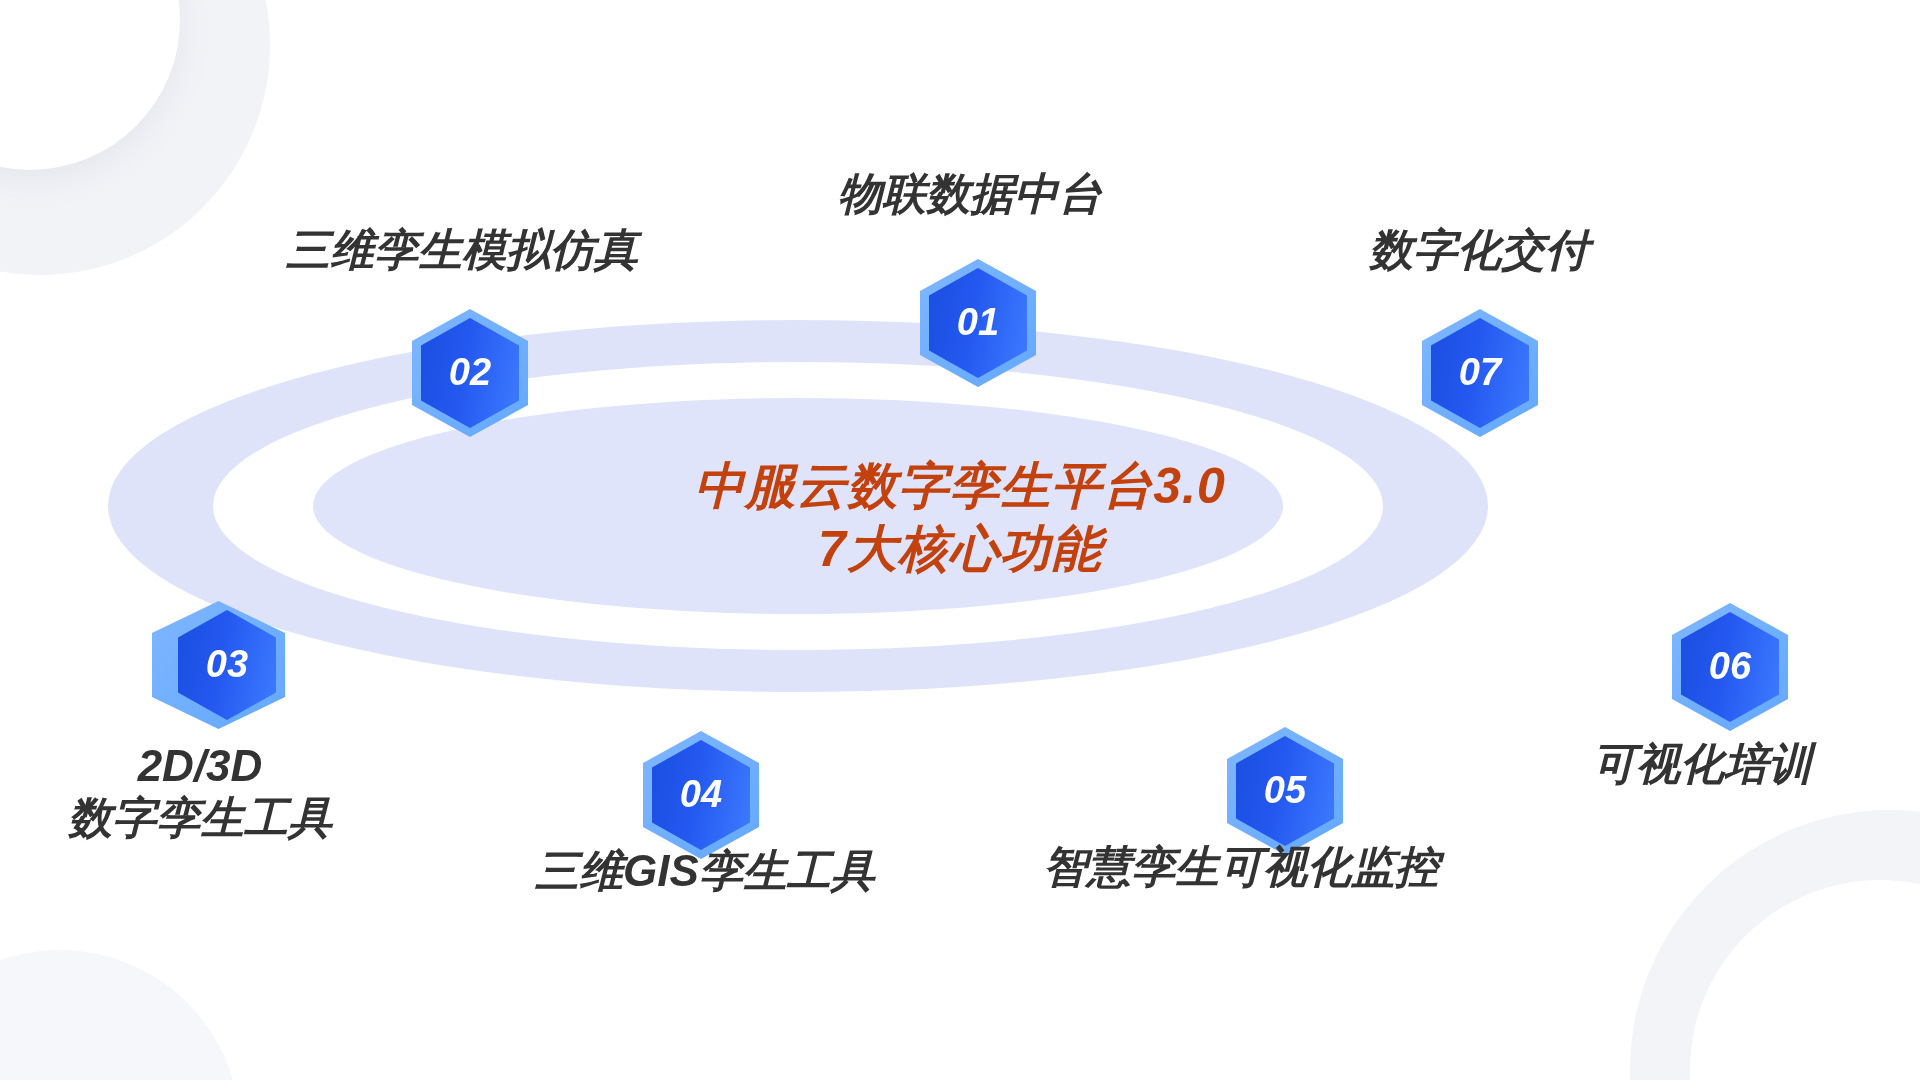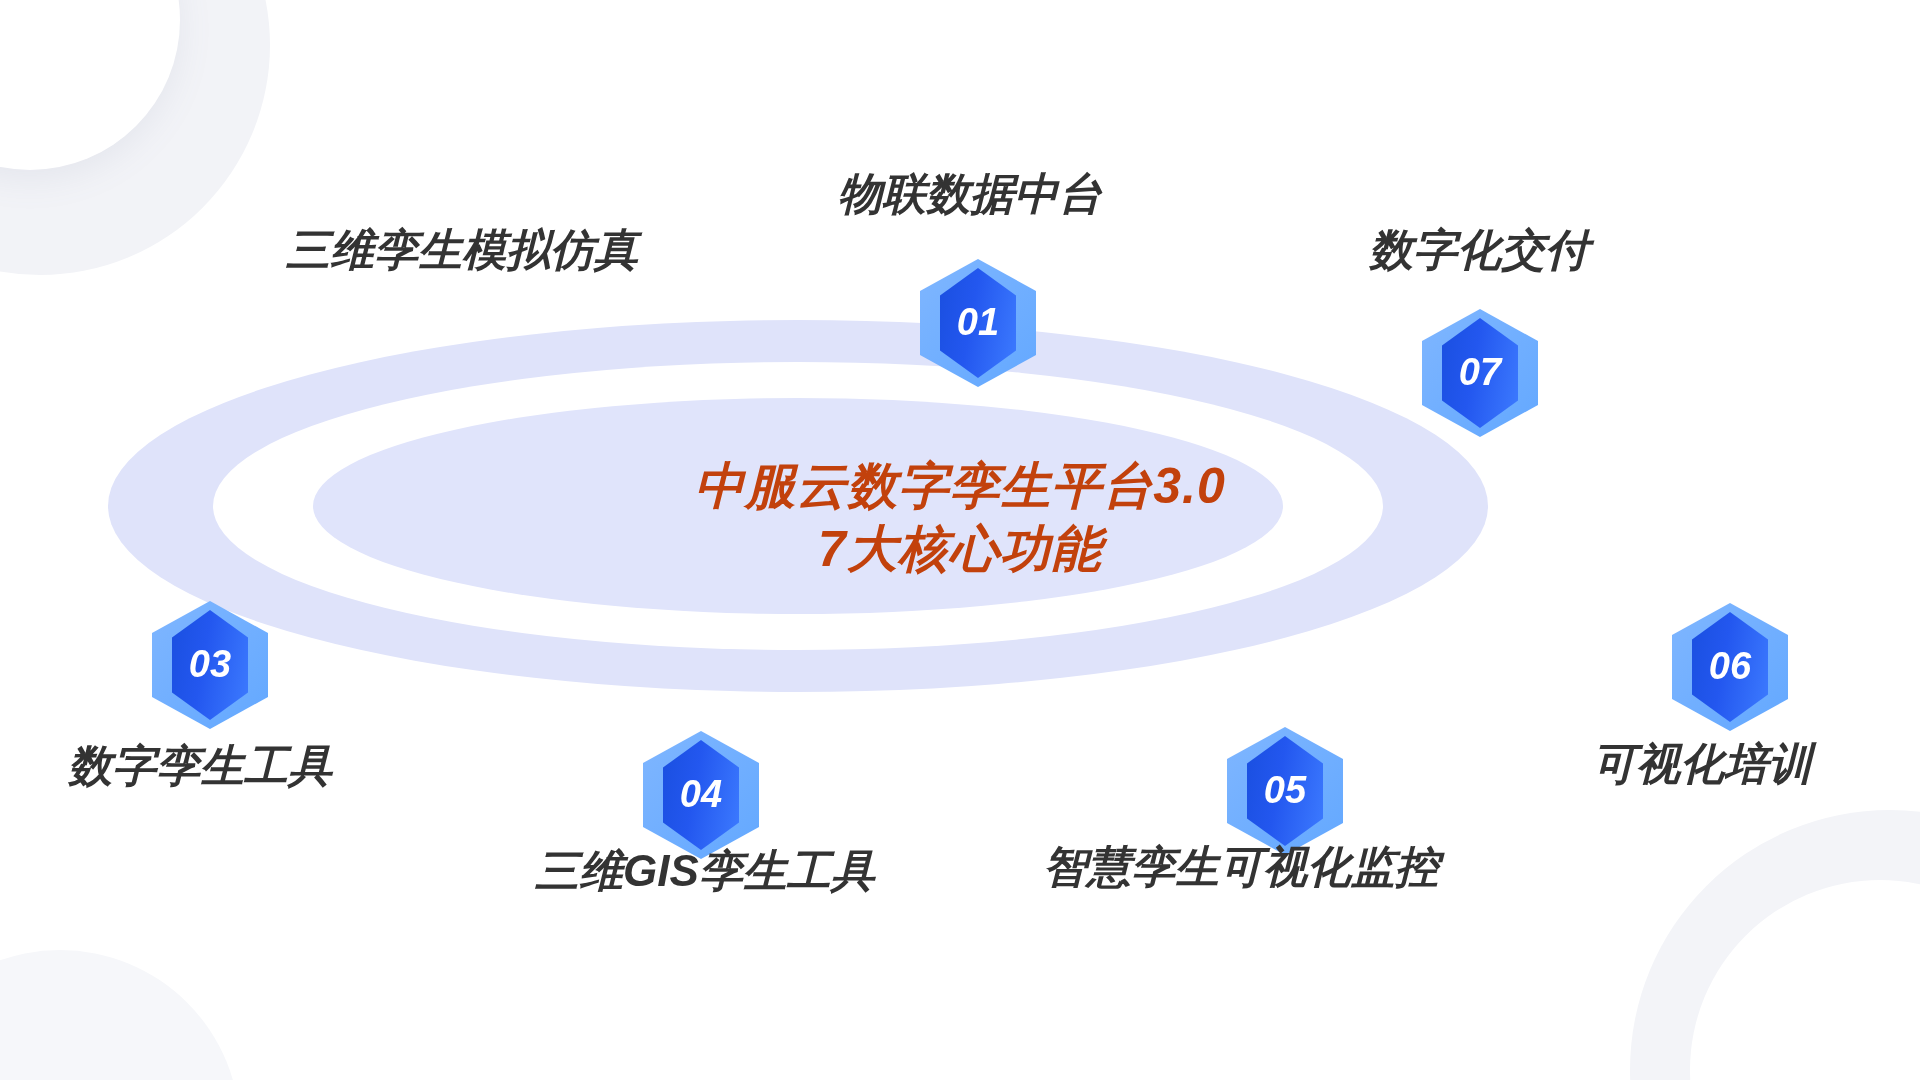--- a/index.html
+++ b/index.html
@@ -92,21 +92,21 @@
     height: 128px;
     -webkit-clip-path: polygon(50% 0%, 100% 25%, 100% 75%, 50% 100%, 0% 75%, 0% 25%);
     clip-path: polygon(50% 0%, 100% 25%, 100% 75%, 50% 100%, 0% 75%, 0% 25%);
     background: linear-gradient(135deg, #7fb6ff 0%, #63a8ff 100%);
     display: flex;
     align-items: center;
     justify-content: center;
     filter: drop-shadow(0 6px 14px rgba(45,90,220,0.30));
   }
   .hex-inner {
-    width: 76px;
+    width: 98px;
     height: 110px;
     -webkit-clip-path: polygon(50% 0%, 100% 25%, 100% 75%, 50% 100%, 0% 75%, 0% 25%);
     clip-path: polygon(50% 0%, 100% 25%, 100% 75%, 50% 100%, 0% 75%, 0% 25%);
     background: linear-gradient(100deg, #1a4fe0 0%, #2357ef 42%, #3d7bff 100%);
     display: flex;
     align-items: center;
     justify-content: center;
   }
   .hex-num {
     color: #ffffff;
@@ -181,27 +181,33 @@
   </div>
 
   <div class="node-label" style="left:838px; top:168px;">物联数据中台</div>
   <div class="hex" style="left:920px; top:259px;">
     <div class="hex-inner">
       <span class="hex-num">01</span>
     </div>
   </div>
 
   <div class="node-label" style="left:286px; top:224px;">三维孪生模拟仿真</div>
-
-  <div class="hex" style="left:152px; top:601px;">
+  <div class="hex" style="left:412px; top:309px;">
+    <div class="hex-inner">
+      <span class="hex-num">02</span>
+    </div>
+  </div>
+
+  <div class="hex" style="left:152px; top:601px;padding-left:17px;">
     <div class="hex-inner">
       <span class="hex-num">03</span>
     </div>
   </div>
   <div class="node-label two-line" style="left:30px; top:740px; width:340px;">
+    <div>2D/3D</div>
     <div>数字孪生工具</div>
   </div>
 
   <div class="hex" style="left:643px; top:731px;">
     <div class="hex-inner">
       <span class="hex-num">04</span>
     </div>
   </div>
   <div class="node-label" style="left:535px; top:845px;">三维GIS孪生工具</div>
 

